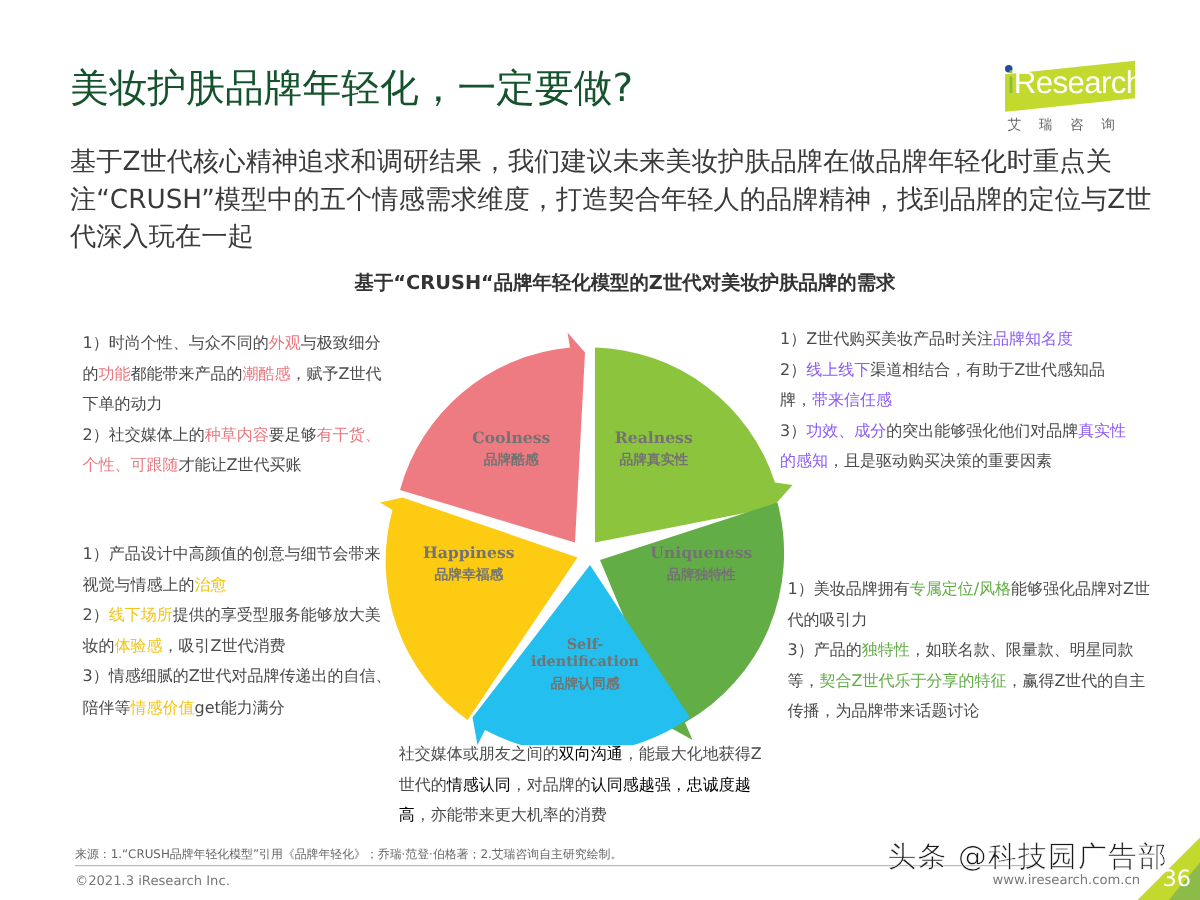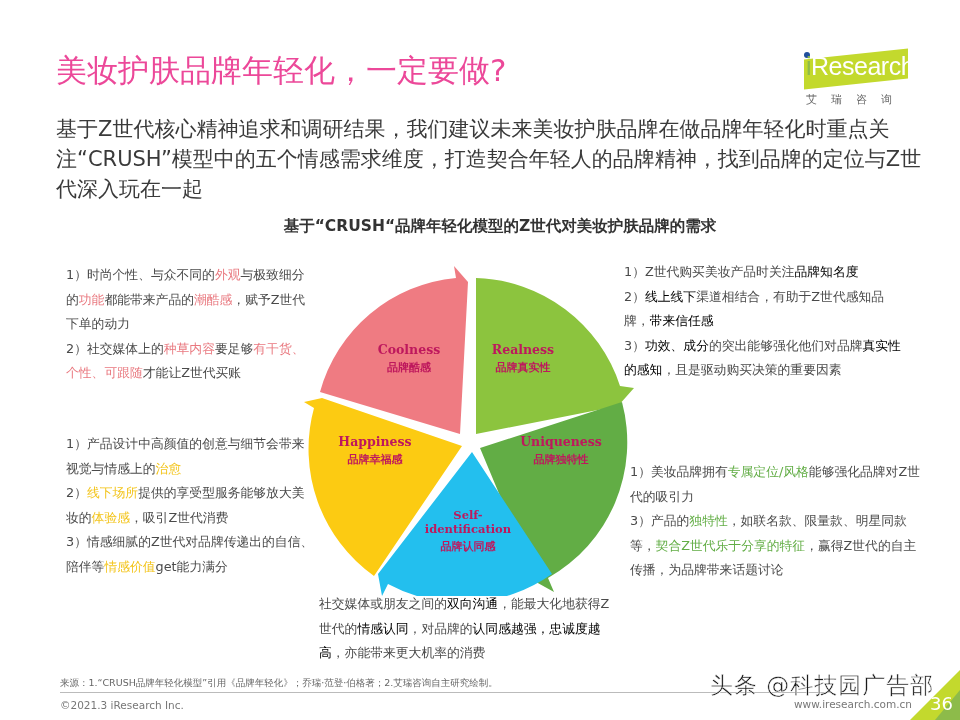--- a/index.html
+++ b/index.html
@@ -1,39 +1,39 @@
 <!DOCTYPE html>
 <html><head>
 <meta charset="utf-8">
 <style>
   html,body{margin:0;padding:0;}
   body{width:960px;height:720px;background:#ffffff;position:relative;overflow:hidden;font-family:"DejaVu Sans","Liberation Sans",sans-serif;color:#404040;}
-  .title{position:absolute;left:56px;top:50px;font-size:31px;color:#ec4899;letter-spacing:0px;font-weight:normal;}
+  .title{position:absolute;left:56px;top:50px;font-size:31px;color:#14532d;letter-spacing:0px;font-weight:normal;}
   .logo{position:absolute;left:792px;top:50px;width:120px;height:62px;}
   .logo .bar{position:absolute;left:12px;top:4px;width:104px;height:30px;background:#c3d92d;transform:skewY(-6deg);}
   .logo .word{position:absolute;left:14px;top:2px;font-family:"Liberation Sans",sans-serif;font-size:25px;color:#ffffff;letter-spacing:-0.5px;}
   .logo .word .i{color:#8dbb4a;}
   .logo .dot{position:absolute;left:12px;top:2px;width:6px;height:6px;border-radius:50%;background:#1f4e9c;}
   .logo .cn{position:absolute;left:14px;top:42px;font-size:11px;color:#666;letter-spacing:14px;}
   .intro{position:absolute;left:56px;top:114px;width:870px;font-size:21px;line-height:30px;color:#3a3a3a;}
   .subtitle{position:absolute;left:0;width:960px;top:216px;text-align:center;font-size:15.5px;font-weight:bold;color:#333;padding-left:20px;}
   .block{position:absolute;font-size:12.8px;line-height:24.5px;color:#4a4a4a;}
   .b-cool{left:66px;top:263px;width:250px;}
   .b-real{left:624px;top:260px;width:280px;}
   .b-happy{left:66px;top:432px;width:250px;}
   .b-uniq{left:630px;top:460px;width:290px;}
   .b-self{left:319px;top:592px;width:300px;}
   .hl{font-weight:normal;}
   .pink{color:#e9787f;}
-  .lgreen{color:#000000;}
+  .lgreen{color:#8b5cf6;}
   .yellow{color:#f3c41a;}
   .dgreen{color:#62ad45;}
   .blue{color:#000000;}
   .pie{position:absolute;left:300px;top:256px;width:340px;height:340px;}
-  .seg-label{position:absolute;color:#be185d;font-weight:bold;text-align:center;font-family:"DejaVu Serif","Liberation Serif",serif;}
+  .seg-label{position:absolute;color:#737373;font-weight:bold;text-align:center;font-family:"DejaVu Serif","Liberation Serif",serif;}
   .seg-label .en{display:block;font-size:12.5px;}
   .seg-label .zh{display:block;font-size:11px;font-family:"DejaVu Sans",sans-serif;margin-top:3px;}
   .footer-src{position:absolute;left:60px;top:677px;font-size:9.5px;color:#666;}
   .footer-line{position:absolute;left:60px;top:692px;width:770px;height:1px;background:#bbb;}
   .footer-copy{position:absolute;left:60px;top:699px;font-size:10.5px;color:#777;}
   .footer-url{position:absolute;left:794px;top:698px;font-size:10.5px;color:#777;}
   .corner{position:absolute;right:0;bottom:0;width:80px;height:50px;}
   .pagenum{position:absolute;left:930px;top:693px;font-size:18px;color:#ffffff;}
   .watermark{position:absolute;left:710px;top:670px;font-size:23px;color:#1a1a1a;-webkit-text-stroke:0.5px #fff;letter-spacing:1px;}
 </style>

